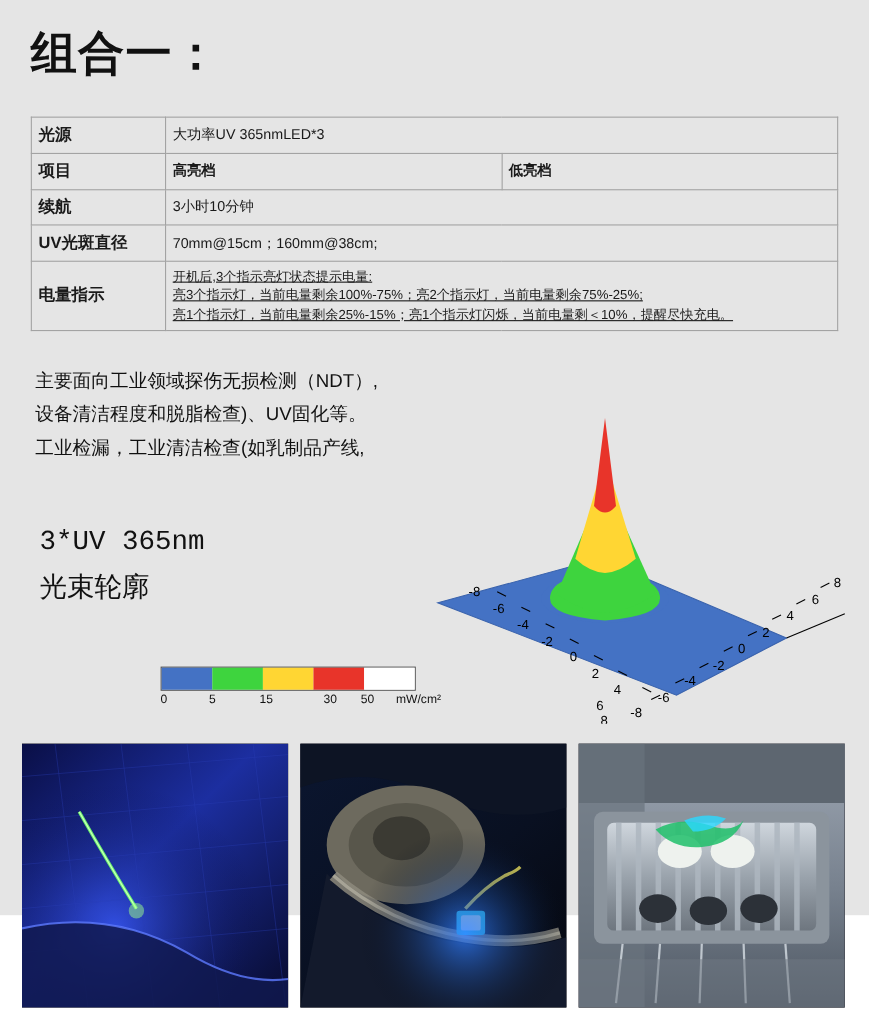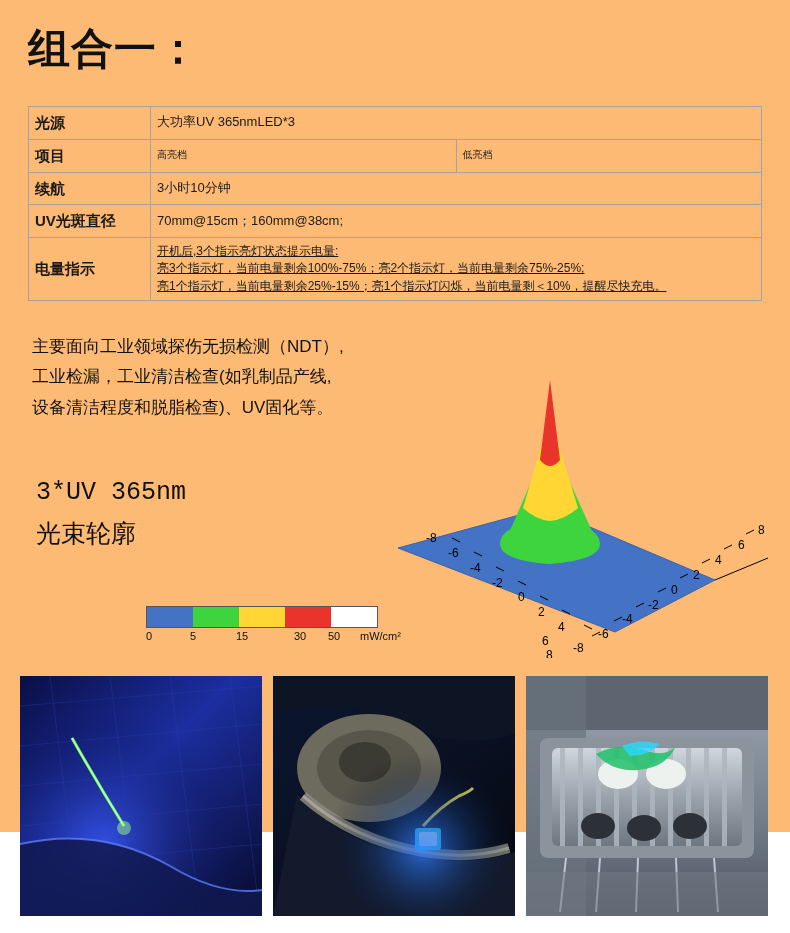--- a/index.html
+++ b/index.html
@@ -8,21 +8,21 @@
     width: 790px; height: 933px;
     background: #ffffff;
     font-family: "Liberation Sans", sans-serif;
     color: #1a1a1a;
     overflow: hidden;
   }
   .page {
     position: relative;
     width: 790px;
     height: 832px;
-    background: #fdba74;
+    background: #e5e5e5;
   }
 
   
   .title {
     position: absolute;
     left: 28px;
     top: 26px;
     font-size: 42px;
     font-weight: bold;
     letter-spacing: 1px;
@@ -46,22 +46,22 @@
     vertical-align: middle;
     line-height: 1.45;
   }
   .spec-label {
     width: 122px;
     font-weight: bold;
     font-size: 15px;
     white-space: nowrap;
   }
   .spec-sub {
-    font-weight: normal;
-    font-size: 10px;
+    font-weight: bold;
+    font-size: 13px;
   }
   .val { font-size: 13px; }
   .battery-cell {
     text-align: center;
     font-size: 12px;
     line-height: 1.6;
     padding: 4px 4px;
     text-decoration: underline;
   }
   .battery-cell .line1 { }
@@ -178,22 +178,22 @@
           <div class="line1">开机后,3个指示亮灯状态提示电量:</div>
           <div class="line2">亮3个指示灯，当前电量剩余100%-75%；亮2个指示灯，当前电量剩余75%-25%;</div>
           <div class="line3">亮1个指示灯，当前电量剩余25%-15%；亮1个指示灯闪烁，当前电量剩＜10%，提醒尽快充电。</div>
         </td>
       </tr>
     </tbody>
   </table>
 
   <div class="desc">
     <div>主要面向工业领域探伤无损检测（NDT）,</div>
+    <div>设备清洁程度和脱脂检查)、UV固化等。</div>
     <div>工业检漏，工业清洁检查(如乳制品产线,</div>
-    <div>设备清洁程度和脱脂检查)、UV固化等。</div>
   </div>
 
   <div class="beam-label">
     <div>3*UV 365nm</div>
     <div>光束轮廓</div>
   </div>
 
   <div class="plot">
     <svg width="420" height="310" viewBox="0 0 420 310">
 

